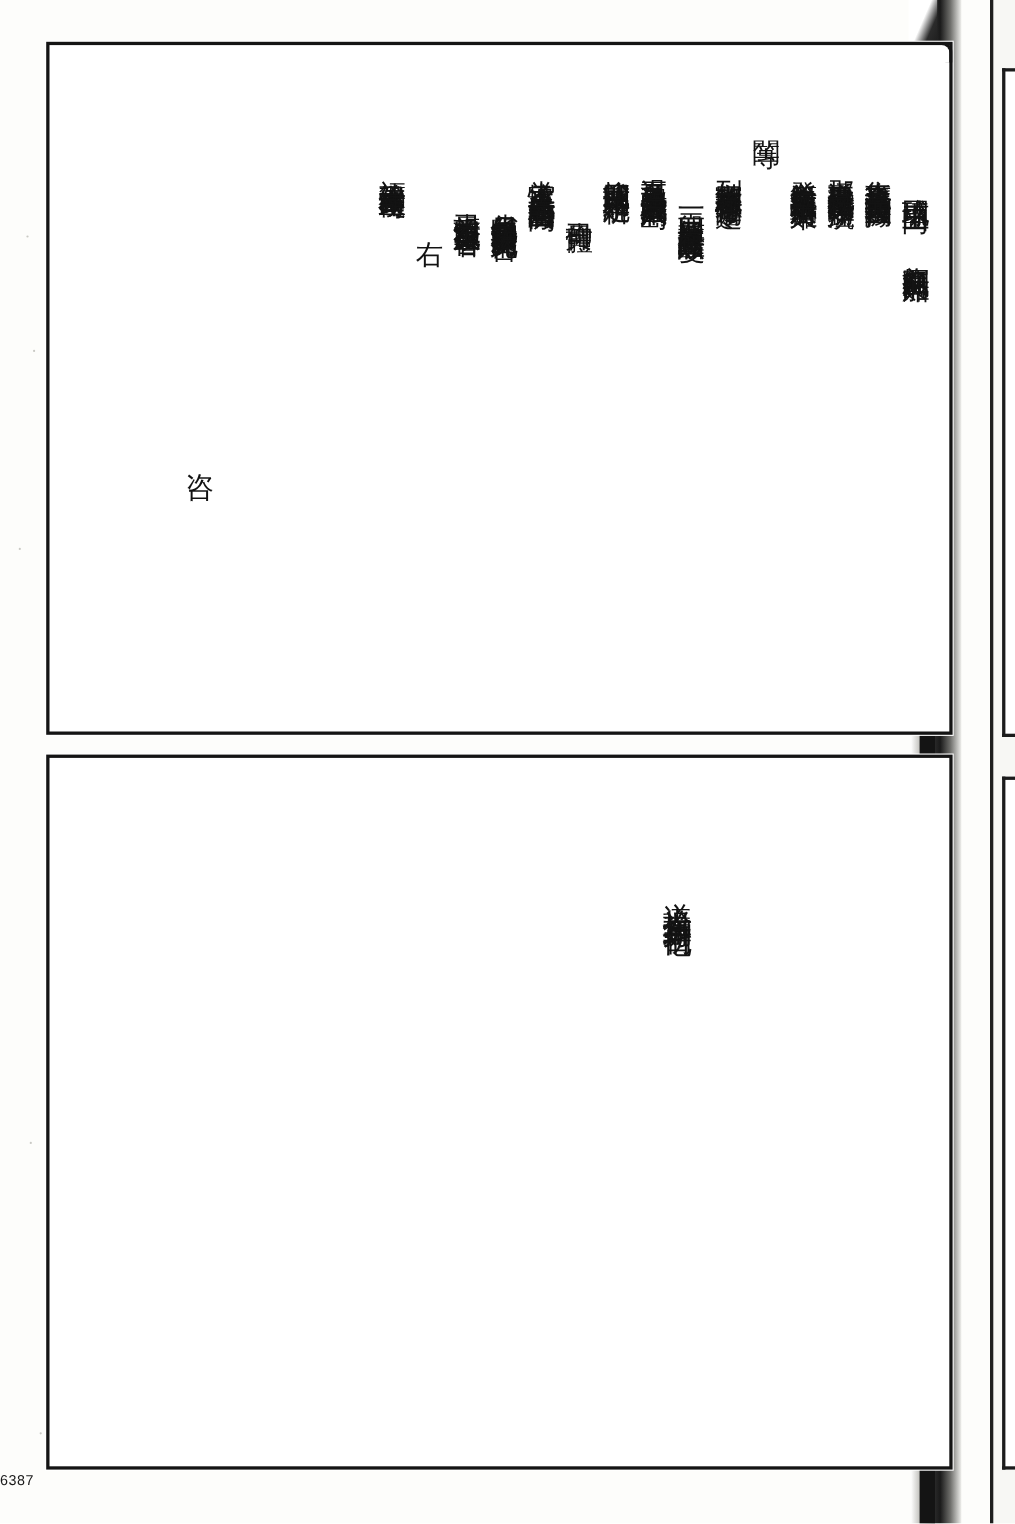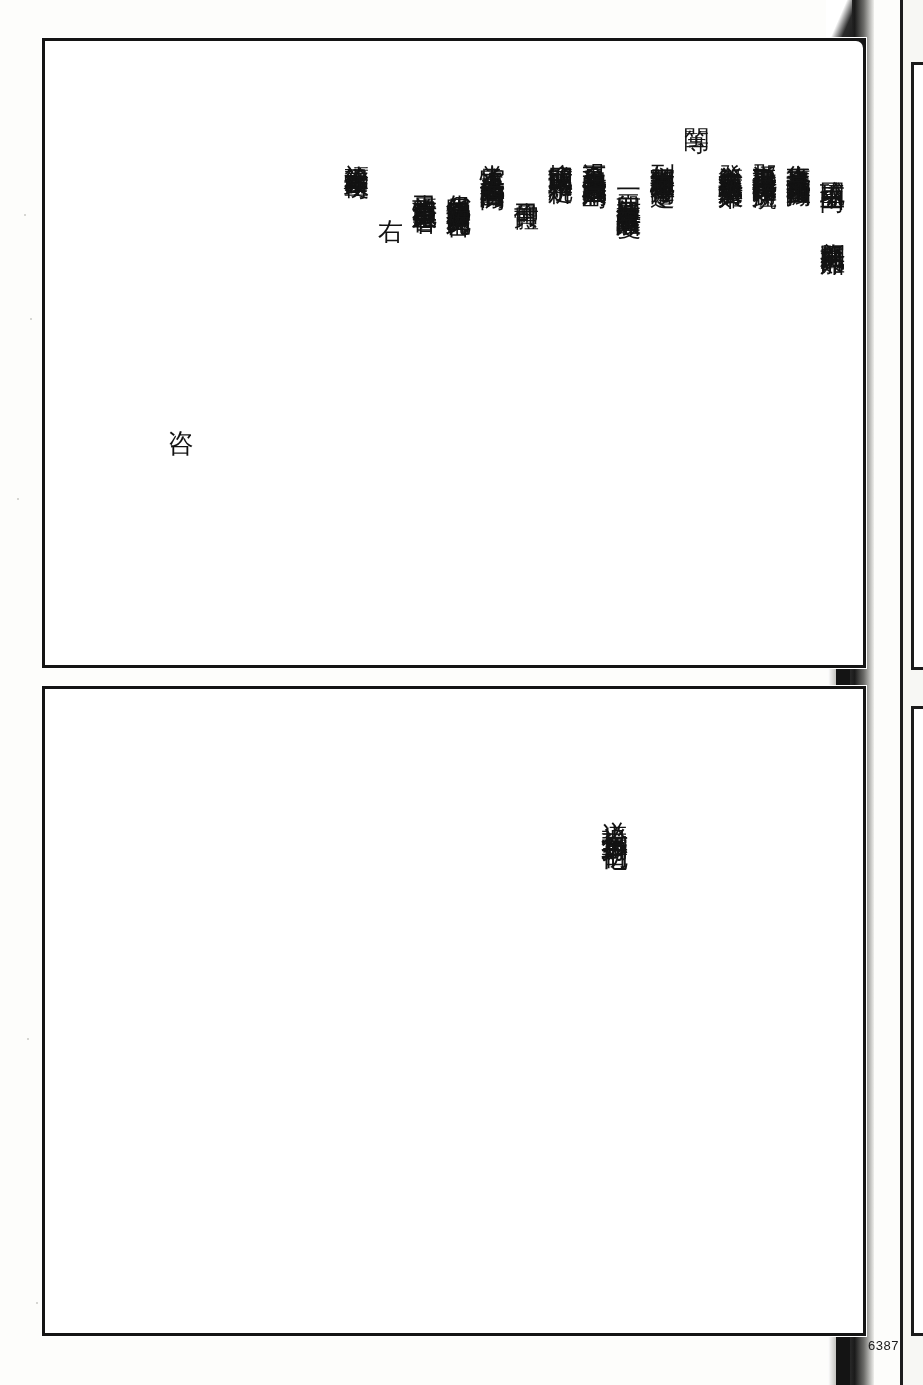--- a/index.html
+++ b/index.html
@@ -177,26 +177,25 @@
     color: #131313;
     white-space: nowrap;
   }
 
   
   #page-number {
     position: absolute;
     left: 0;
     top: 1338px;
     width: 872px;
-    text-align: right;
+    text-align: left;
     font-family: "Liberation Sans", sans-serif;
     font-size: 13px;
     color: #1a1a1a;
     letter-spacing: 0.04em;
-    margin-left: 27px;
   }
 </style>
 </head>
 <body>
 
 <div id="scan">
 
   <div class="speck" style="left:24px;  top:214px;"></div>
   <div class="speck" style="left:30px;  top:318px;"></div>
   <div class="speck" style="left:17px;  top:498px;"></div>

